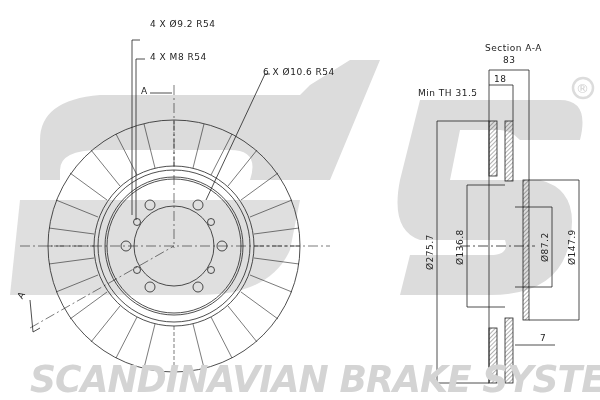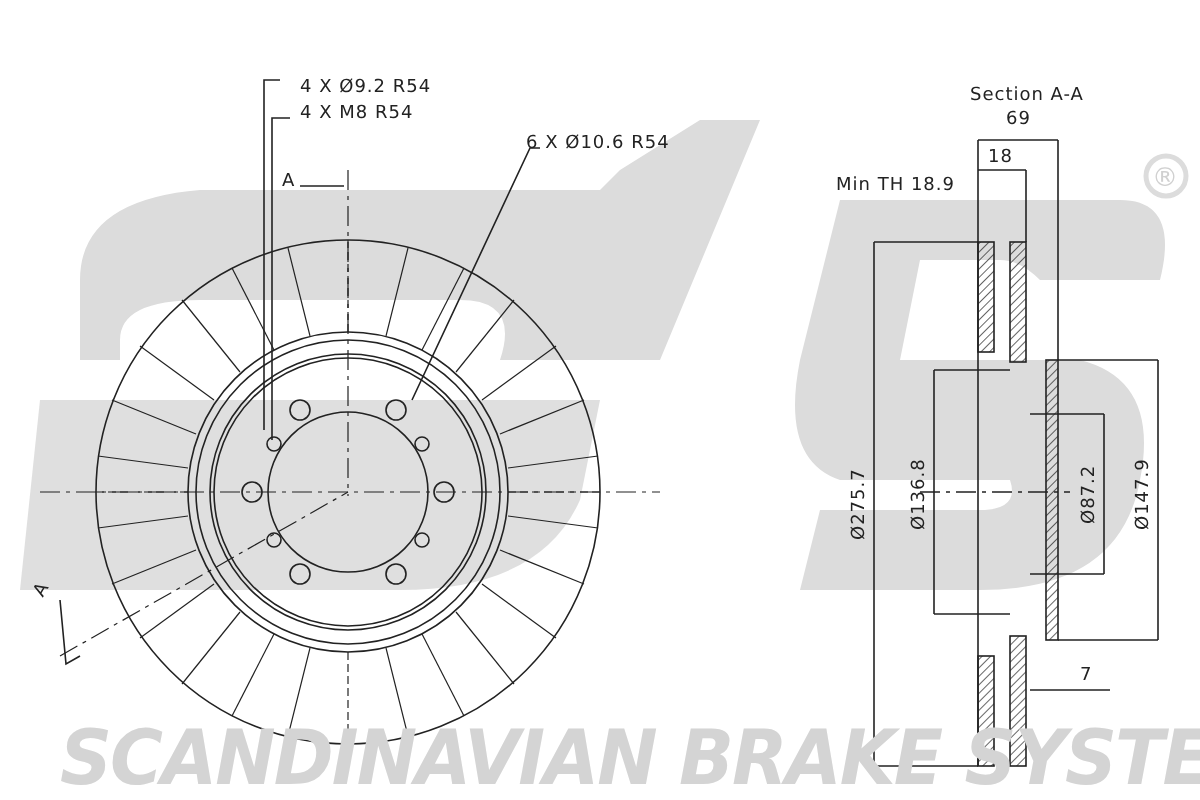--- a/index.html
+++ b/index.html
@@ -117,30 +117,30 @@
       <line x1="515" y1="207" x2="552" y2="207"></line>
       <line x1="515" y1="287" x2="552" y2="287"></line>
       <line x1="579" y1="180" x2="579" y2="320"></line>
       <line x1="529" y1="180" x2="579" y2="180"></line>
       <line x1="529" y1="320" x2="579" y2="320"></line>
       <line x1="515" y1="345" x2="555" y2="345"></line>
       <line stroke-dasharray="10,3,2,3" x1="460" y1="246" x2="535" y2="246"></line>
     </g>
   </svg>
 
-  <span class="lbl" style="left:150px;top:39px">4 X Ø9.2   R54</span>
+  <span class="lbl" style="left:150px;top:19px">4 X Ø9.2   R54</span>
   <span class="lbl" style="left:150px;top:52px">4 X M8   R54</span>
   <span class="lbl" style="left:263px;top:67px">6 X Ø10.6   R54</span>
   <span class="lbl" style="left:141px;top:86px">A</span>
   <span class="lbl" style="left:18px;top:290px;transform:rotate(-60deg)">A</span>
 
   <span class="lbl" style="left:485px;top:43px">Section A-A</span>
-  <span class="lbl" style="left:503px;top:55px">69</span>
+  <span class="lbl" style="left:503px;top:55px">83</span>
   <span class="lbl" style="left:494px;top:74px">18</span>
-  <span class="lbl" style="left:418px;top:88px">Min TH  18.9</span>
+  <span class="lbl" style="left:418px;top:88px">Min TH  31.5</span>
   <span class="lbl rot" style="left:425px;top:270px">Ø275.7</span>
   <span class="lbl rot" style="left:455px;top:265px">Ø136.8</span>
   <span class="lbl rot" style="left:540px;top:262px">Ø87.2</span>
   <span class="lbl rot" style="left:567px;top:265px">Ø147.9</span>
   <span class="lbl" style="left:540px;top:333px">7</span>
 
   <div class="brand">SCANDINAVIAN BRAKE SYSTEMS</div>
 </div>
 
 </body></html>

